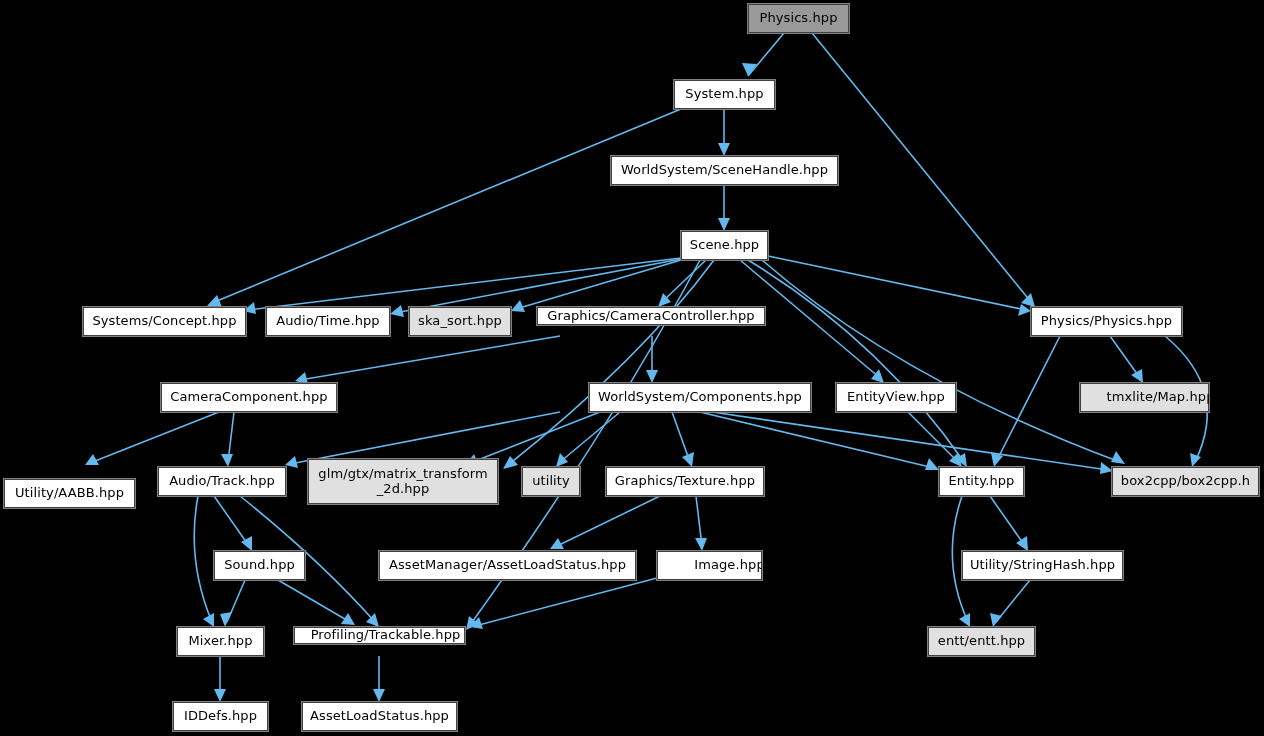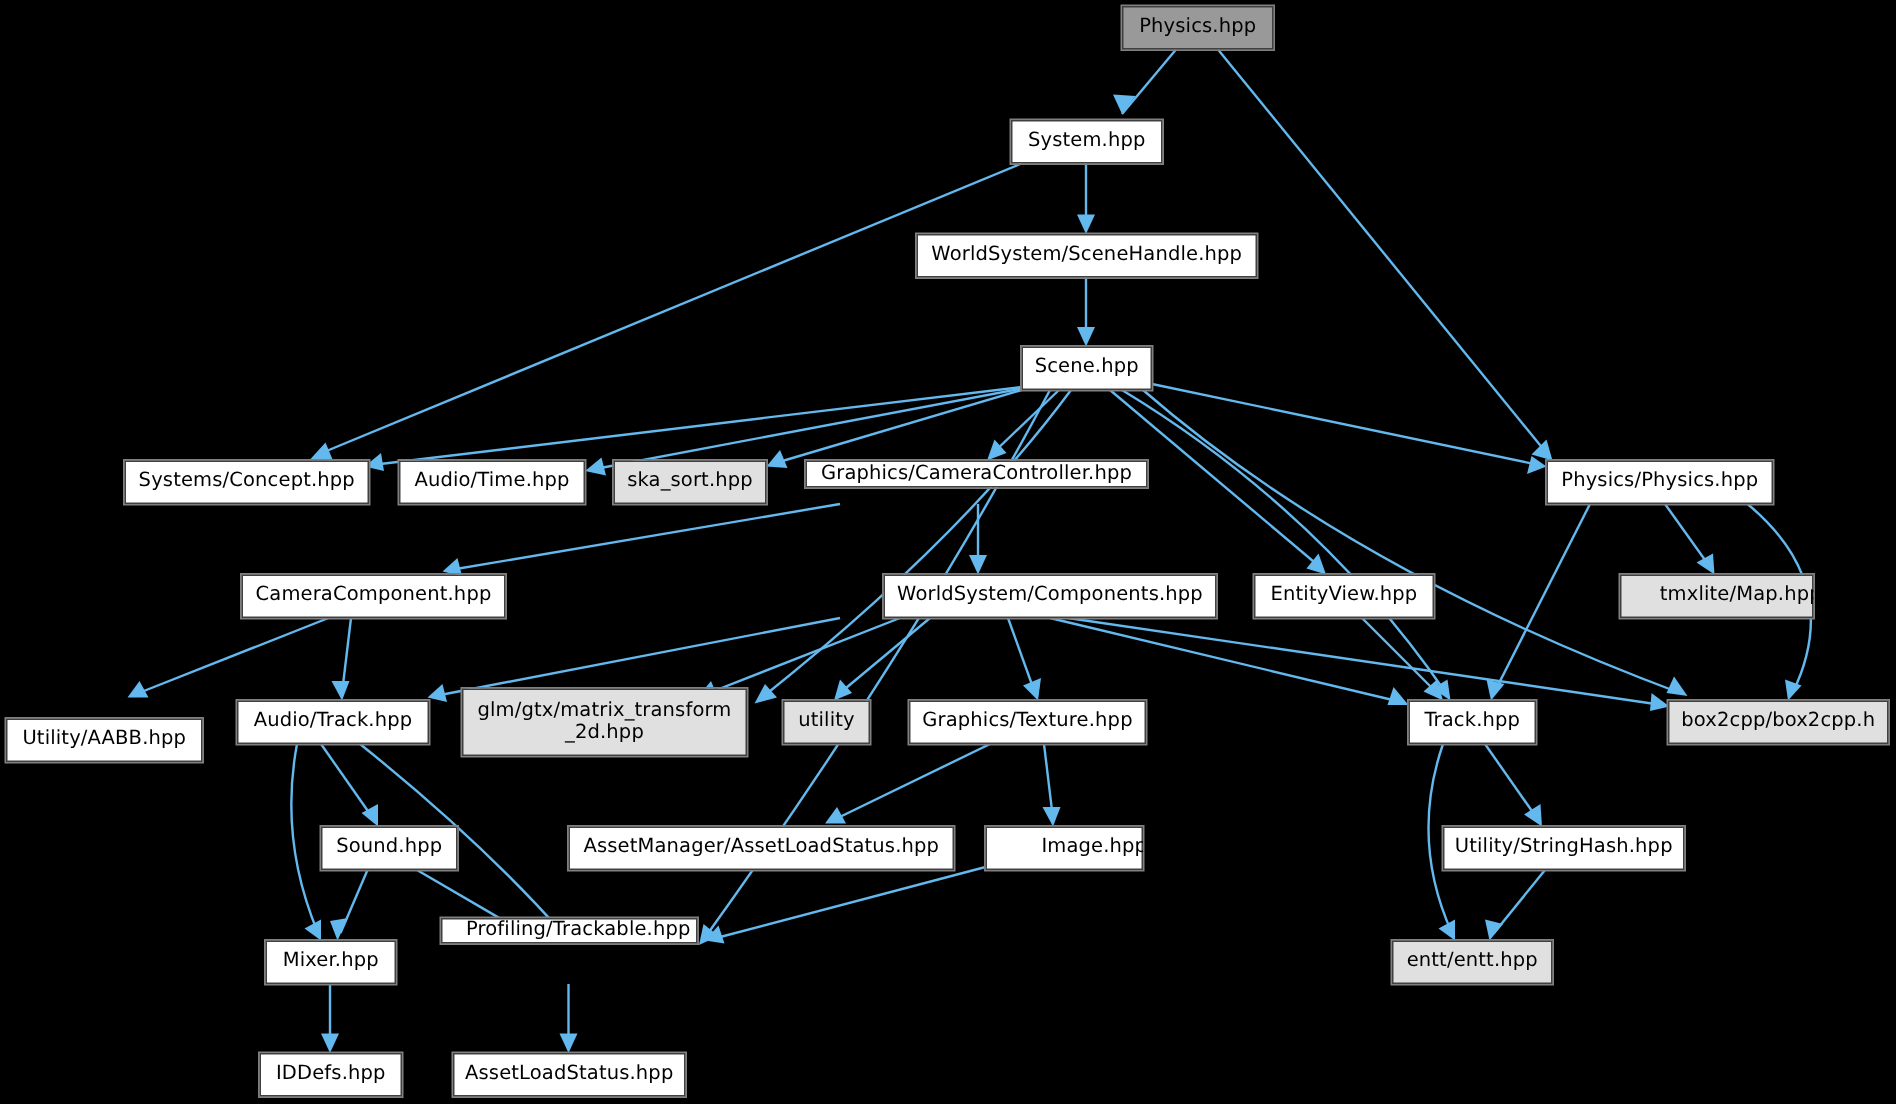--- a/index.html
+++ b/index.html
@@ -229,25 +229,25 @@
       <div class="node fill-white" style="left: 1031px; top: 307px; width: 151px; height: 29px;">Physics/Physics.hpp</div>
       <div class="node fill-lgray" style="left: 1080px; top: 383px; width: 129px; height: 29px; padding-left: 32px;">tmxlite/Map.hpp</div>
       <div class="node fill-white" style="left: 161px; top: 383px; width: 176px; height: 29px;">CameraComponent.hpp</div>
       <div class="node fill-white" style="left: 541px; top: 383px; width: 222px; height: 29px; margin-left: 48px;">WorldSystem/Components.hpp</div>
       <div class="node fill-white" style="left: 4px; top: 467px; width: 131px; height: 29px; margin-top: 12px;">Utility/AABB.hpp</div>
       <div class="node fill-white" style="left: 158px; top: 467px; width: 128px; height: 29px;">Audio/Track.hpp</div>
       <div class="node fill-lgray" style="left: 308px; top: 459px; width: 190px; height: 45px;">glm/gtx/matrix_transform
 _2d.hpp</div>
       <div class="node fill-lgray" style="left: 522px; top: 467px; width: 58px; height: 29px;">utility</div>
       <div class="node fill-white" style="left: 606px; top: 467px; width: 158px; height: 29px;">Graphics/Texture.hpp</div>
-      <div class="node fill-white" style="left: 939px; top: 467px; width: 85px; height: 29px;">Track.hpp</div>
+      <div class="node fill-white" style="left: 939px; top: 467px; width: 85px; height: 29px;">Entity.hpp</div>
       <div class="node fill-lgray" style="left: 1112px; top: 467px; width: 147px; height: 29px;">box2cpp/box2cpp.h</div>
       <div class="node fill-white" style="left: 214px; top: 551px; width: 91px; height: 29px;">Sound.hpp</div>
       <div class="node fill-white" style="left: 379px; top: 551px; width: 257px; height: 29px;">AssetManager/AssetLoadStatus.hpp</div>
       <div class="node fill-white" style="left: 657px; top: 551px; width: 105px; height: 29px; padding-left: 40px;">Image.hpp</div>
       <div class="node fill-white" style="left: 962px; top: 551px; width: 161px; height: 29px;">Utility/StringHash.hpp</div>
       <div class="node fill-white" style="left: 177px; top: 627px; width: 87px; height: 29px;">Mixer.hpp</div>
-      <div class="node fill-white" style="left: 294px; top: 612px; width: 171px; height: 17px; padding-left: 12px;">Profiling/Trackable.hpp</div>
+      <div class="node fill-white" style="left: 294px; top: 627px; width: 171px; height: 17px; padding-left: 12px;">Profiling/Trackable.hpp</div>
       <div class="node fill-lgray" style="left: 928px; top: 627px; width: 107px; height: 29px;">entt/entt.hpp</div>
       <div class="node fill-white" style="left: 173px; top: 702px; width: 95px; height: 29px;">IDDefs.hpp</div>
       <div class="node fill-white" style="left: 302px; top: 702px; width: 155px; height: 29px;">AssetLoadStatus.hpp</div>
     </div>
 </div>
 
 </body></html>

